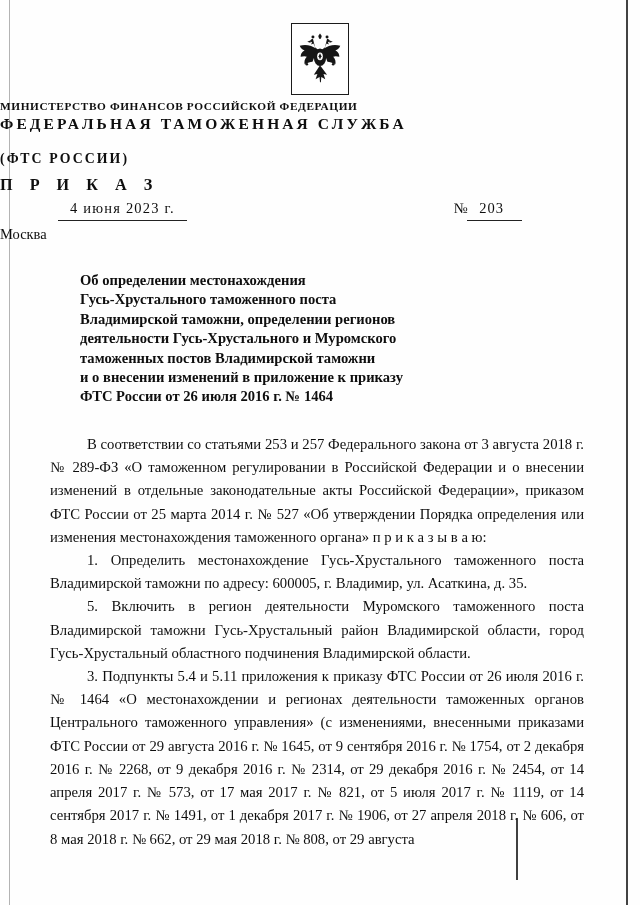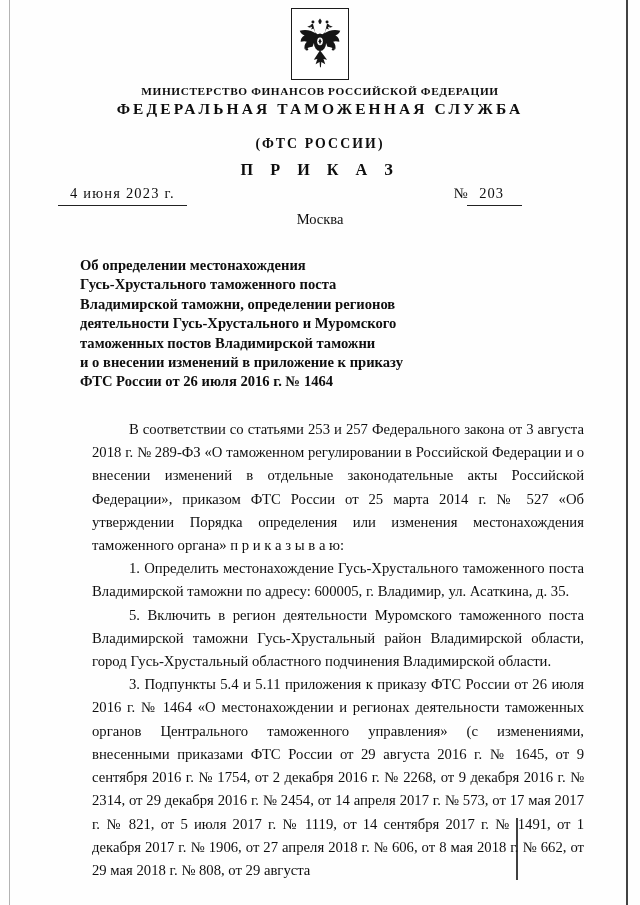--- a/index.html
+++ b/index.html
@@ -12,21 +12,21 @@
     position: relative;
     width: 640px; height: 905px;
     background: #fefefe;
     overflow: hidden;
   }
   
   .scan-left  { position: absolute; left: 9px;  top: 0; width: 1px;   height: 905px; background: rgba(40,40,40,.35); }
   .scan-right { position: absolute; left: 626px; top: 0; width: 2px;  height: 905px; background: rgba(20,20,20,.8); }
   .scan-tick  { position: absolute; left: 516px; top: 818px; width: 2px; height: 62px; background: rgba(30,30,30,.85); }
 
-  .header { text-align: center; padding-top: 8px; }
+  .header { padding-top: 23px; }
   .emblem-box {
     width: 58px; height: 72px;
     border: 1.6px solid #1b1b1b;
     margin: 0 auto 5px auto;
     box-sizing: border-box;
     display: flex; align-items: center; justify-content: center;
     background: #fff;
   }
   .ministry      { font-weight: bold; font-size: 11.3px; letter-spacing: .6px; margin-top: 3px; }
   .agency        { font-weight: bold; font-size: 15.5px; letter-spacing: 3.1px; margin-top: 3px; }
@@ -57,21 +57,21 @@
     font-weight: bold;
     font-size: 14.6px;
     line-height: 1.33;
     text-align: left;
     white-space: pre-line;
     margin: 28px auto 0 auto;
     width: 480px;
   }
 
   .body-text {
-    padding: 26px 56px 0 92px;
+    padding: 26px 56px 0 50px;
     font-size: 14.7px;
     line-height: 1.58;
     text-align: justify;
   }
   .body-text p { margin: 0; text-indent: 37px; }
 </style>
 </head>
 <body>
 
 <div class="page">

